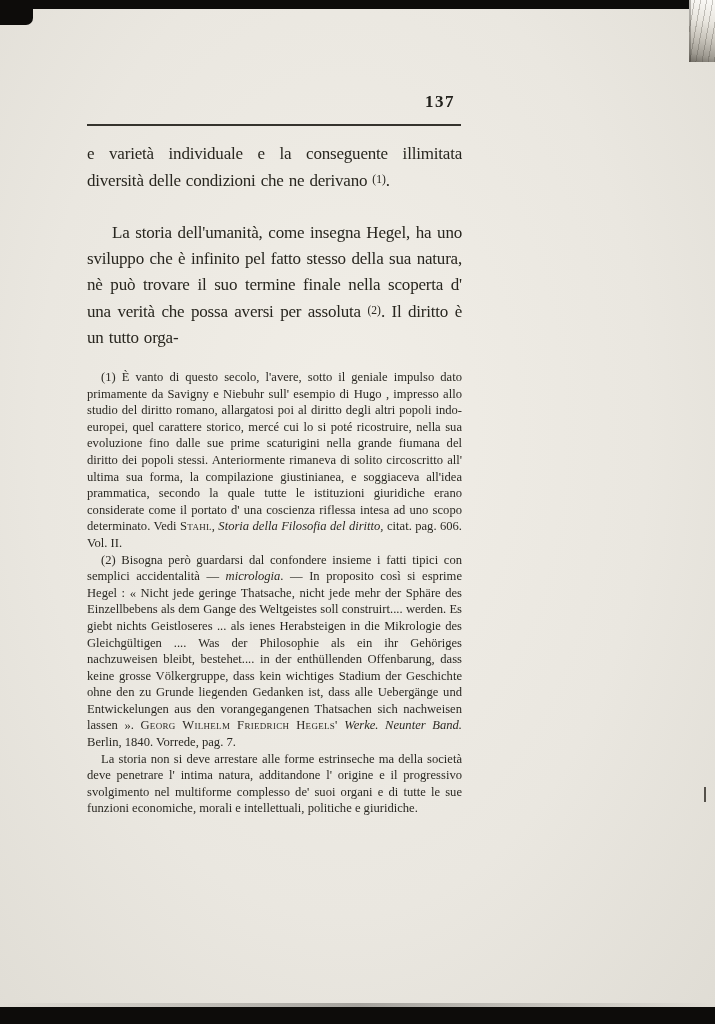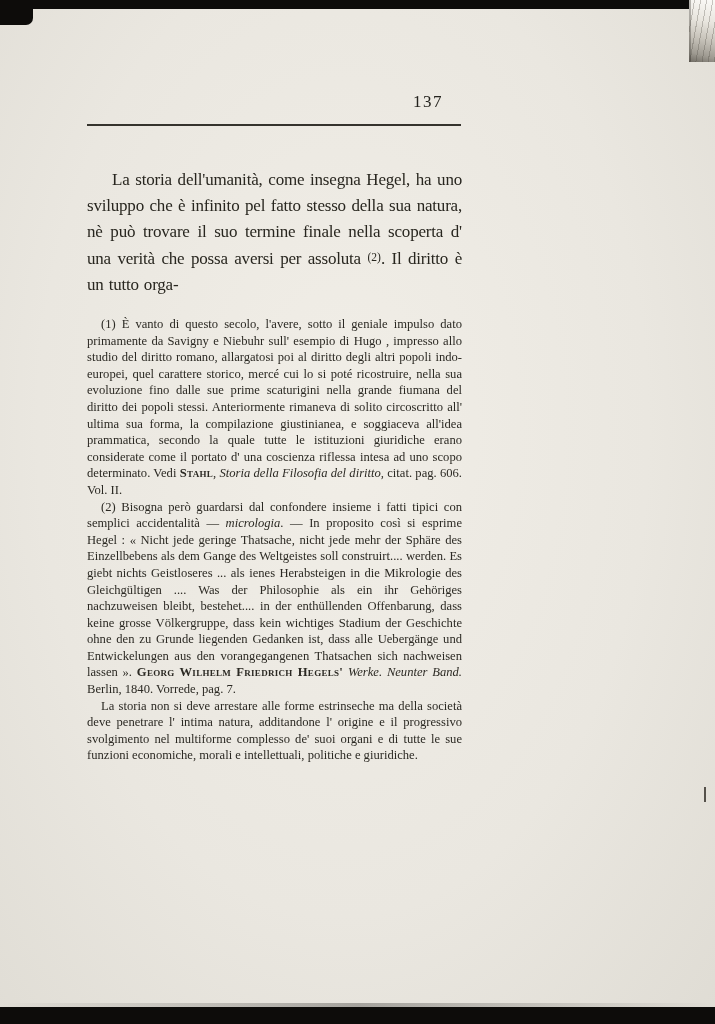--- a/index.html
+++ b/index.html
@@ -35,22 +35,22 @@
   }
   .edge-bottom { position: absolute; bottom: 0; left: 0; width: 100%; height: 17px; background: var(--edge, #0d0c0a); }
   .edge-bottom::before {
     content: ""; position: absolute; top: -4px; left: 0; width: 100%; height: 4px;
     background: linear-gradient(to right, rgba(13,12,10,0) 0%, rgba(13,12,10,.30) 50%, rgba(13,12,10,0) 100%);
   }
   .margin-tick { position: absolute; right: 9px; top: 787px; width: 2px; height: 15px; background: #55514a; }
 
   
   .page-number {
-    position: absolute; top: 92px; left: 76px; width: 367px;
-    text-align: right; font-size: 17px; font-weight: normal; letter-spacing: 1.5px;
+    position: absolute; top: 92px; left: 88px; width: 367px;
+    text-align: right; font-size: 17px; font-weight: bold; letter-spacing: 1.5px;
     color: #23221d;
   }
   .rule {
     position: absolute; top: 124px; left: 87px; width: 374px; height: 2px;
     background: #35332d; border: none; margin: 0; padding: 0;
   }
 
   
   .text-block { position: absolute; top: 141px; left: 87px; width: 375px; }
   .body-para {
@@ -60,36 +60,37 @@
   .body-para.indent { text-indent: 25px; margin-top: 26px; }
   .footnotes { margin-top: 18px; }
   .fn-para {
     margin: 0; font-size: 12.6px; line-height: 16.6px;
     text-align: justify; color: #2b2923;
   }
   .fn-para.indent { text-indent: 14px; }
 
   .normal { font-style: normal; }
   .italic { font-style: italic; }
-  .smallcaps { font-variant: small-caps; letter-spacing: 0.3px; font-weight: bold; }
+  .smallcaps { font-variant: small-caps; letter-spacing: 0.3px; }
   .sup { font-size: 0.68em; vertical-align: 3px; letter-spacing: 0; }
 </style>
 </head>
 <body>
 
 <div class="scan">
   <div class="edge-top"></div>
   <div class="corner-tl"></div>
   <div class="corner-tr"></div>
 
   <div class="page-number">137</div>
   <hr class="rule">
 
   <div class="text-block">
     <div class="body">
+        <p class="body-para"><span class="normal">e varietà individuale e la conseguente illimitata diversità delle condizioni che ne derivano </span><span class="sup">(1)</span><span class="normal">.</span></p>
         <p class="body-para indent"><span class="normal">La storia dell'umanità, come insegna Hegel, ha uno sviluppo che è infinito pel fatto stesso della sua natura, nè può trovare il suo termine finale nella scoperta d' una verità che possa aversi per assoluta </span><span class="sup">(2)</span><span class="normal">. Il diritto è un tutto orga-</span></p>
       </div>
     <div class="footnotes">
         <p class="fn-para indent"><span class="normal">(1) È vanto di questo secolo, l'avere, sotto il geniale impulso dato primamente da Savigny e Niebuhr sull' esempio di Hugo , impresso allo studio del diritto romano, allargatosi poi al diritto degli altri popoli indo-europei, quel carattere storico, mercé cui lo si poté ricostruire, nella sua evoluzione fino dalle sue prime scaturigini nella grande fiumana del diritto dei popoli stessi. Anteriormente rimaneva di solito circoscritto all' ultima sua forma, la compilazione giustinianea, e soggiaceva all'idea prammatica, secondo la quale tutte le istituzioni giuridiche erano considerate come il portato d' una coscienza riflessa intesa ad uno scopo determinato. Vedi </span><span class="smallcaps">Stahl</span><span class="normal">, </span><span class="italic">Storia della Filosofia del diritto,</span><span class="normal"> citat. pag. 606. Vol. II.</span></p>
         <p class="fn-para indent"><span class="normal">(2) Bisogna però guardarsi dal confondere insieme i fatti tipici con semplici accidentalità — </span><span class="italic">micrologia</span><span class="normal">. — In proposito così si esprime Hegel : « Nicht jede geringe Thatsache, nicht jede mehr der Sphäre des Einzellbebens als dem Gange des Weltgeistes soll construirt.... werden. Es giebt nichts Geistloseres ... als ienes Herabsteigen in die Mikrologie des Gleichgültigen .... Was der Philosophie als ein ihr Gehöriges nachzuweisen bleibt, bestehet.... in der enthüllenden Offenbarung, dass keine grosse Völkergruppe, dass kein wichtiges Stadium der Geschichte ohne den zu Grunde liegenden Gedanken ist, dass alle Uebergänge und Entwickelungen aus den vorangegangenen Thatsachen sich nachweisen lassen ». </span><span class="smallcaps">Georg Wilhelm Friedrich Hegels'</span><span class="normal"> </span><span class="italic">Werke. Neunter Band.</span><span class="normal"> Berlin, 1840. Vorrede, pag. 7.</span></p>
         <p class="fn-para indent"><span class="normal">La storia non si deve arrestare alle forme estrinseche ma della società deve penetrare l' intima natura, additandone l' origine e il progressivo svolgimento nel multiforme complesso de' suoi organi e di tutte le sue funzioni economiche, morali e intellettuali, politiche e giuridiche.</span></p>
       </div>
   </div>
 
   <div class="margin-tick"></div>

